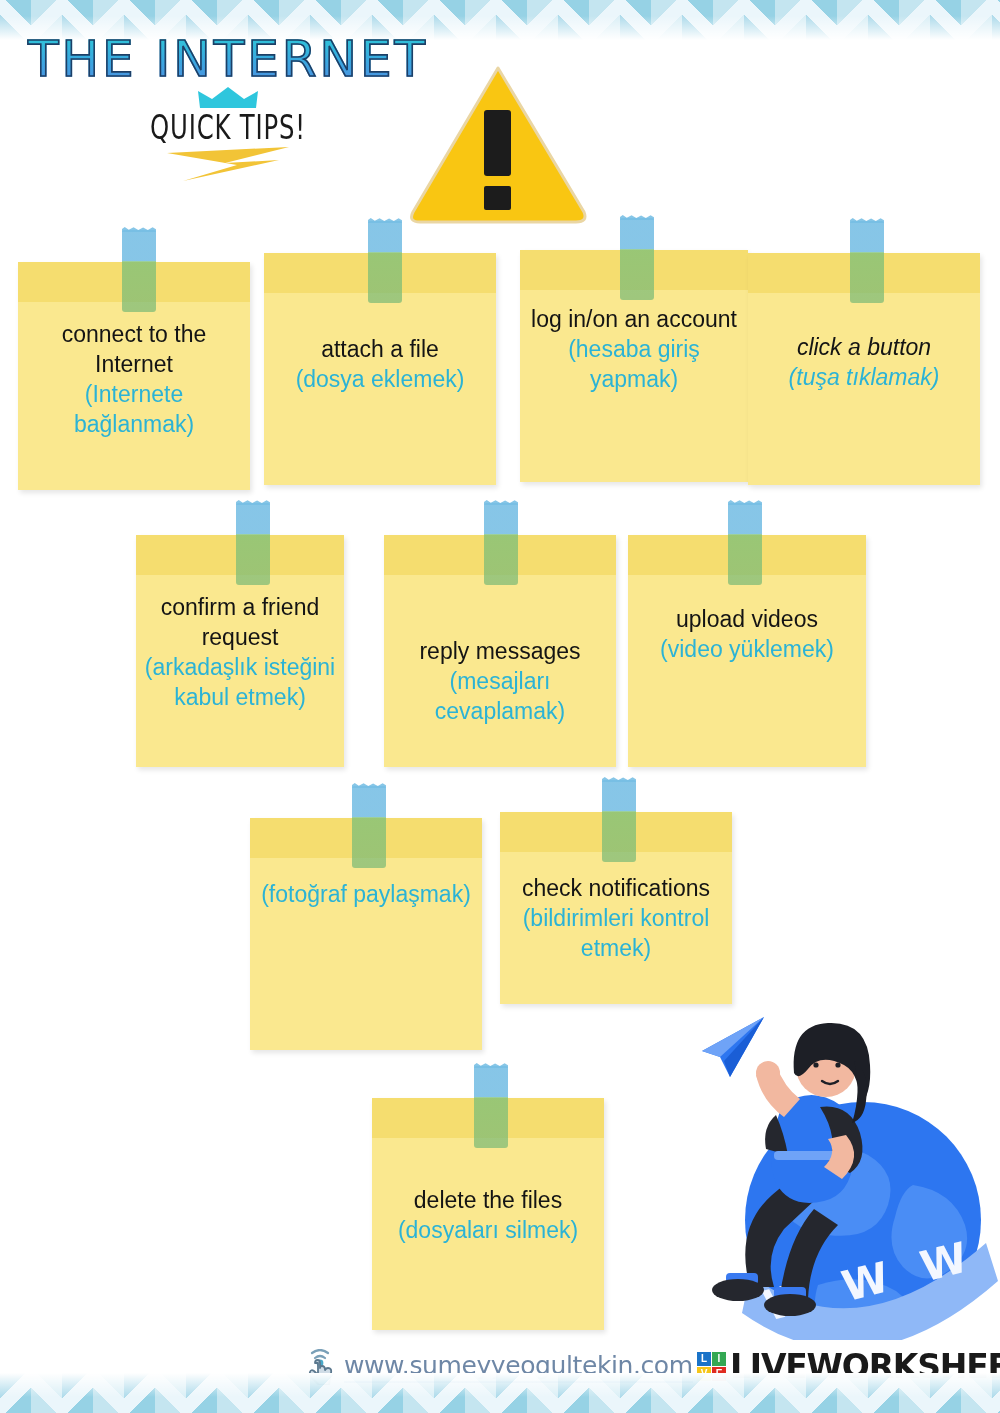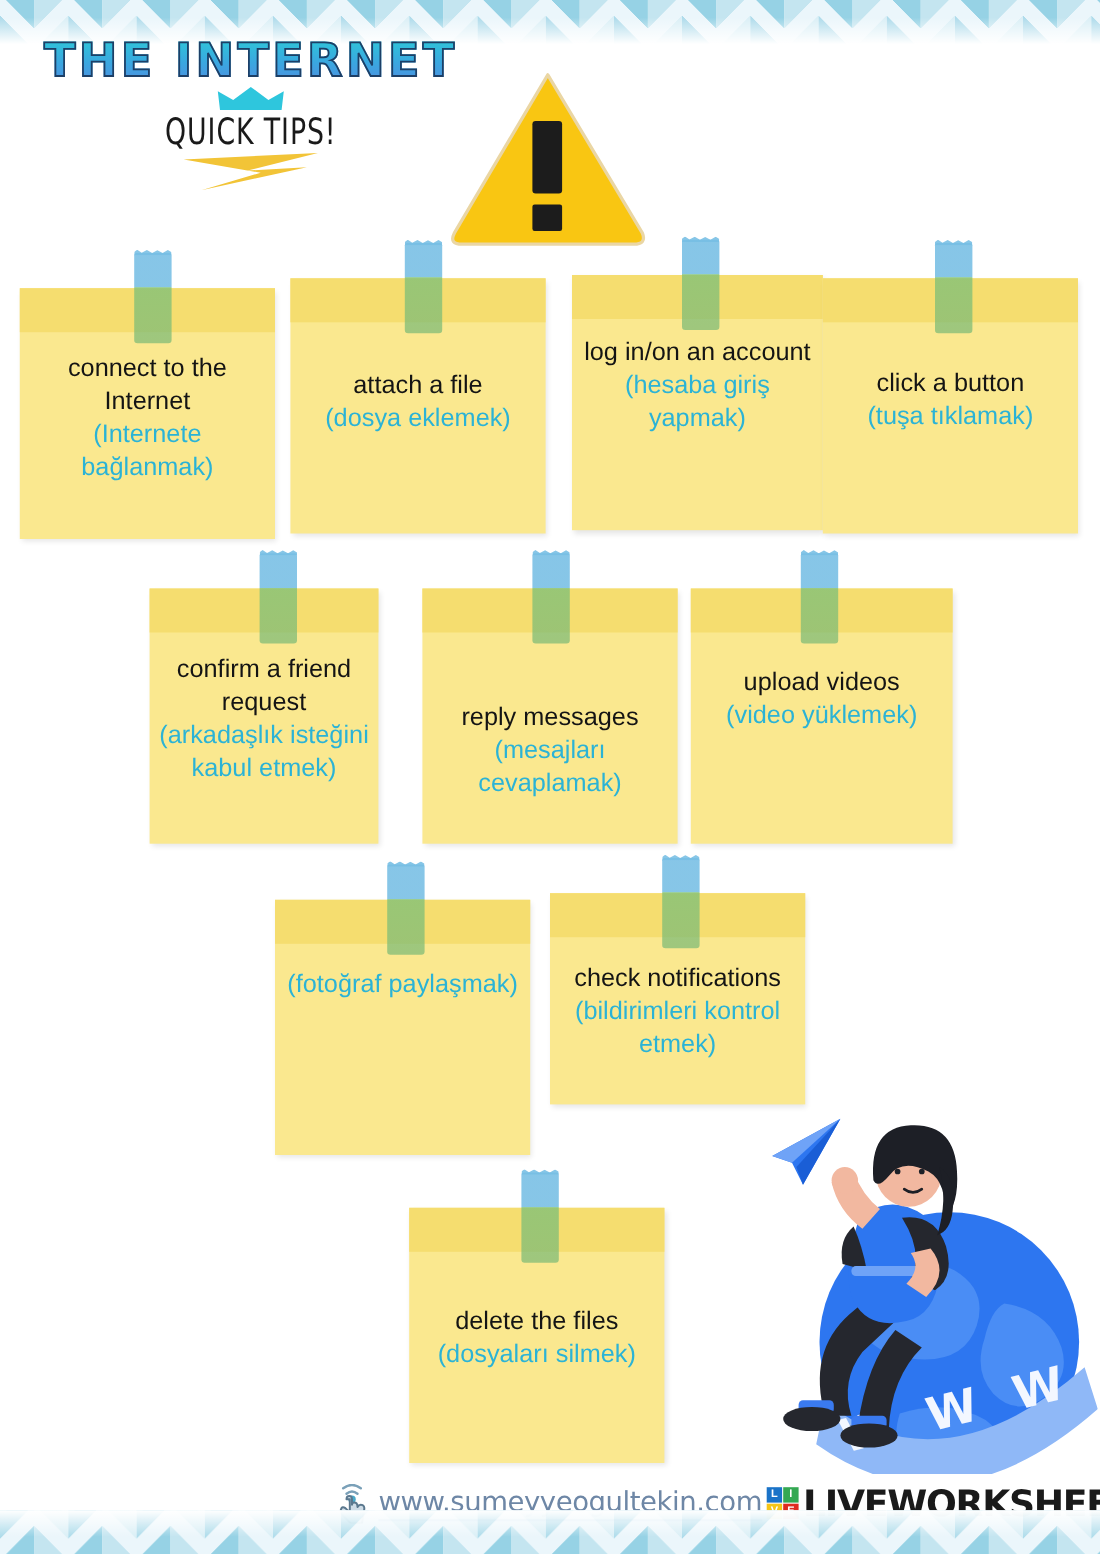--- a/index.html
+++ b/index.html
@@ -46,22 +46,22 @@
   
   #title-block {
     position: absolute;
     left: 8px;
     top: 34px;
     width: 440px;
     text-align: center;
   }
   #main-title {
     font-family: "DejaVu Sans", sans-serif;
-    font-size: 42px;
-    font-weight: bold;
+    font-size: 50px;
+    font-weight: normal;
     letter-spacing: 3px;
     line-height: 1;
     background: linear-gradient(180deg, #2ec8d8 0%, #3aa7e0 55%, #4f8fe0 100%);
     -webkit-background-clip: text;
     background-clip: text;
     color: transparent;
     -webkit-text-stroke: 1.6px #1d3f66;
     paint-order: stroke fill;
     margin: 0;
   }
@@ -248,21 +248,21 @@
     <div class="tape" style="left:100px;"></div>
     <div class="note-text" style="top:55px;">
       <span class="note-en">log in/on an account</span>
       <span class="note-tr">(hesaba giriş yapmak)</span>
     </div>
   </div>
 
   <div class="note" style="left:748px; top:253px; width:232px; height:232px;">
     <div class="note-band"></div>
     <div class="tape" style="left:102px;"></div>
-    <div class="note-text" style="top:80px;">
+    <div class="note-text" style="top:80px;font-style:italic;">
       <span class="note-en">click a button</span>
       <span class="note-tr">(tuşa tıklamak)</span>
     </div>
   </div>
 
   <div class="note" style="left:136px; top:535px; width:208px; height:232px;">
     <div class="note-band"></div>
     <div class="tape" style="left:100px;"></div>
     <div class="note-text" style="top:58px;">
       <span class="note-en">confirm a friend request</span>

